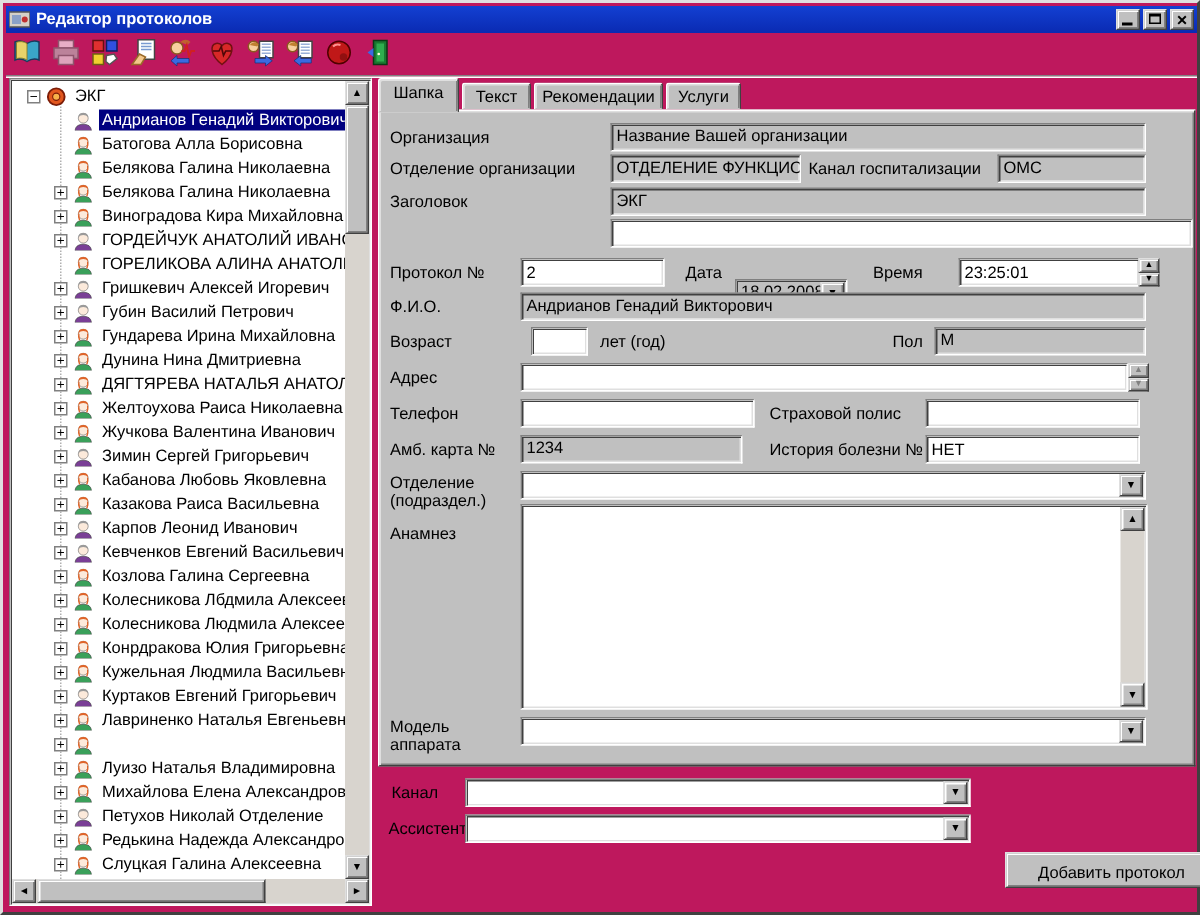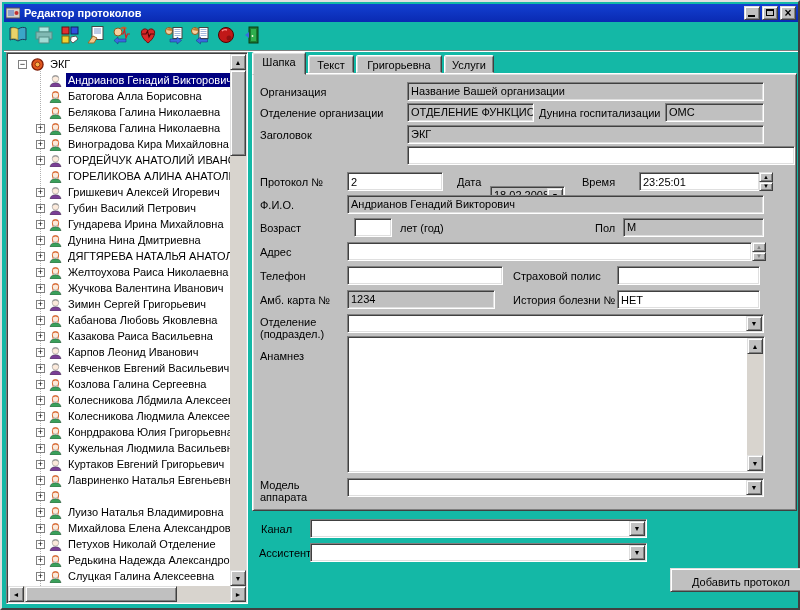--- a/index.html
+++ b/index.html
@@ -1,21 +1,21 @@
 <!DOCTYPE html>
 <html><head>
 <meta charset="utf-8">
 <style>
   *{margin:0;padding:0;box-sizing:border-box}
   html,body{width:800px;height:610px}
   body{position:relative;font-family:"Liberation Sans",sans-serif;font-size:11px;background:#c0c0c0;overflow:hidden;color:#000}
   .abs{position:absolute}
   .raised{background:#c0c0c0;border:1px solid;border-color:#dfdfdf #404040 #404040 #dfdfdf;box-shadow:inset 1px 1px 0 #fff, inset -1px -1px 0 #808080}
   .sunken{border:1px solid;border-color:#808080 #fff #fff #808080;box-shadow:inset 1px 1px 0 #404040, inset -1px -1px 0 #dfdfdf}
-  .window{position:absolute;inset:0;border:2px solid;border-color:#dfdfdf #404040 #404040 #dfdfdf;background:#14b8a6}
+  .window{position:absolute;inset:0;border:2px solid;border-color:#dfdfdf #404040 #404040 #dfdfdf;background:#be185d}
   .titlebar{left:2px;top:2px;width:794px;height:18px;background:linear-gradient(#1340d2,#0a2ab2);display:flex;align-items:center;padding:0 2px}
   .title-text{color:#fff;font-weight:bold;font-size:11px;margin-left:4px;flex:1}
   .wbtn{width:16px;height:14px;margin-left:2px;position:relative;font-size:9px;line-height:12px;text-align:center;font-weight:bold}
   .wbtn.min::after{content:"";position:absolute;left:3px;right:4px;bottom:2px;height:2px;background:#000}
   .wbtn.max::after{content:"";position:absolute;left:3px;right:3px;top:2px;bottom:3px;border:1px solid #000;border-top-width:2px}
   .wbtn.cls::after{content:"×";position:absolute;inset:0;font-size:12px;line-height:12px}
   .toolbar{left:2px;top:20px;width:794px;height:28px}
   .tool{position:absolute;top:3px;width:22px;height:22px;cursor:pointer}
   .tool svg{width:20px;height:20px}
   .tool.disabled{filter:grayscale(1);opacity:.65;cursor:default}
@@ -535,33 +535,33 @@
 
     <div class="abs track" style="left:1px;top:533px;width:238px;height:16px">
       <span class="sbtn raised" style="left:0;top:0;width:16px;height:16px">◄</span>
       <span class="abs raised" style="left:17px;top:0;width:152px;height:16px"></span>
       <span class="sbtn raised" style="left:222px;top:0;width:16px;height:16px">►</span>
     </div>
   </div>
 
   <div class="tab" style="left:250px;top:50px;width:54px;height:23px;z-index:3"><span>Шапка</span></div>
   <div class="tab" style="left:306px;top:53px;width:46px;height:18px"><span>Текст</span></div>
-  <div class="tab" style="left:354px;top:53px;width:86px;height:18px"><span>Григорьевна</span></div>
+  <div class="tab" style="left:354px;top:53px;width:86px;height:18px"><span>Рекомендации</span></div>
   <div class="tab" style="left:442px;top:53px;width:50px;height:18px"><span>Услуги</span></div>
 
   <div class="abs tabpage" style="left:250px;top:71px;width:545px;height:438px;z-index:2"></div>
 
   <div class="abs" style="left:0;top:0;width:800px;height:610px;z-index:4;pointer-events:none">
     <div style="pointer-events:auto">
       <span class="lbl" style="left:258px;top:84px">Организация</span>
       <div class="field sunken" style="left:405px;top:80px;width:357px;height:19px">Название Вашей организации</div>
 
       <span class="lbl" style="left:258px;top:105px">Отделение организации</span>
       <div class="field sunken" style="left:405px;top:101px;width:127px;height:19px">ОТДЕЛЕНИЕ ФУНКЦИОНАЛЬНОЙ ДИАГНОСТИКИ</div>
-      <span class="lbl" style="left:537px;top:105px">Дунина госпитализации</span>
+      <span class="lbl" style="left:537px;top:105px">Канал госпитализации</span>
       <div class="field sunken" style="left:663px;top:101px;width:99px;height:19px">ОМС</div>
 
       <span class="lbl" style="left:258px;top:127px">Заголовок</span>
       <div class="field sunken" style="left:405px;top:123px;width:357px;height:19px">ЭКГ</div>
       <input class="tb" style="left: 405px; top: 144px; width: 388px;" value="">
 
       <span class="lbl" style="left:258px;top:174px">Протокол №</span>
       <input class="tb" style="left: 345px; top: 170px; width: 96px;" value="2">
       <span class="lbl" style="left:455px;top:174px">Дата</span>
       <div class="field sunken" style="left:488px;top:184px;width:75px;height:19px">

